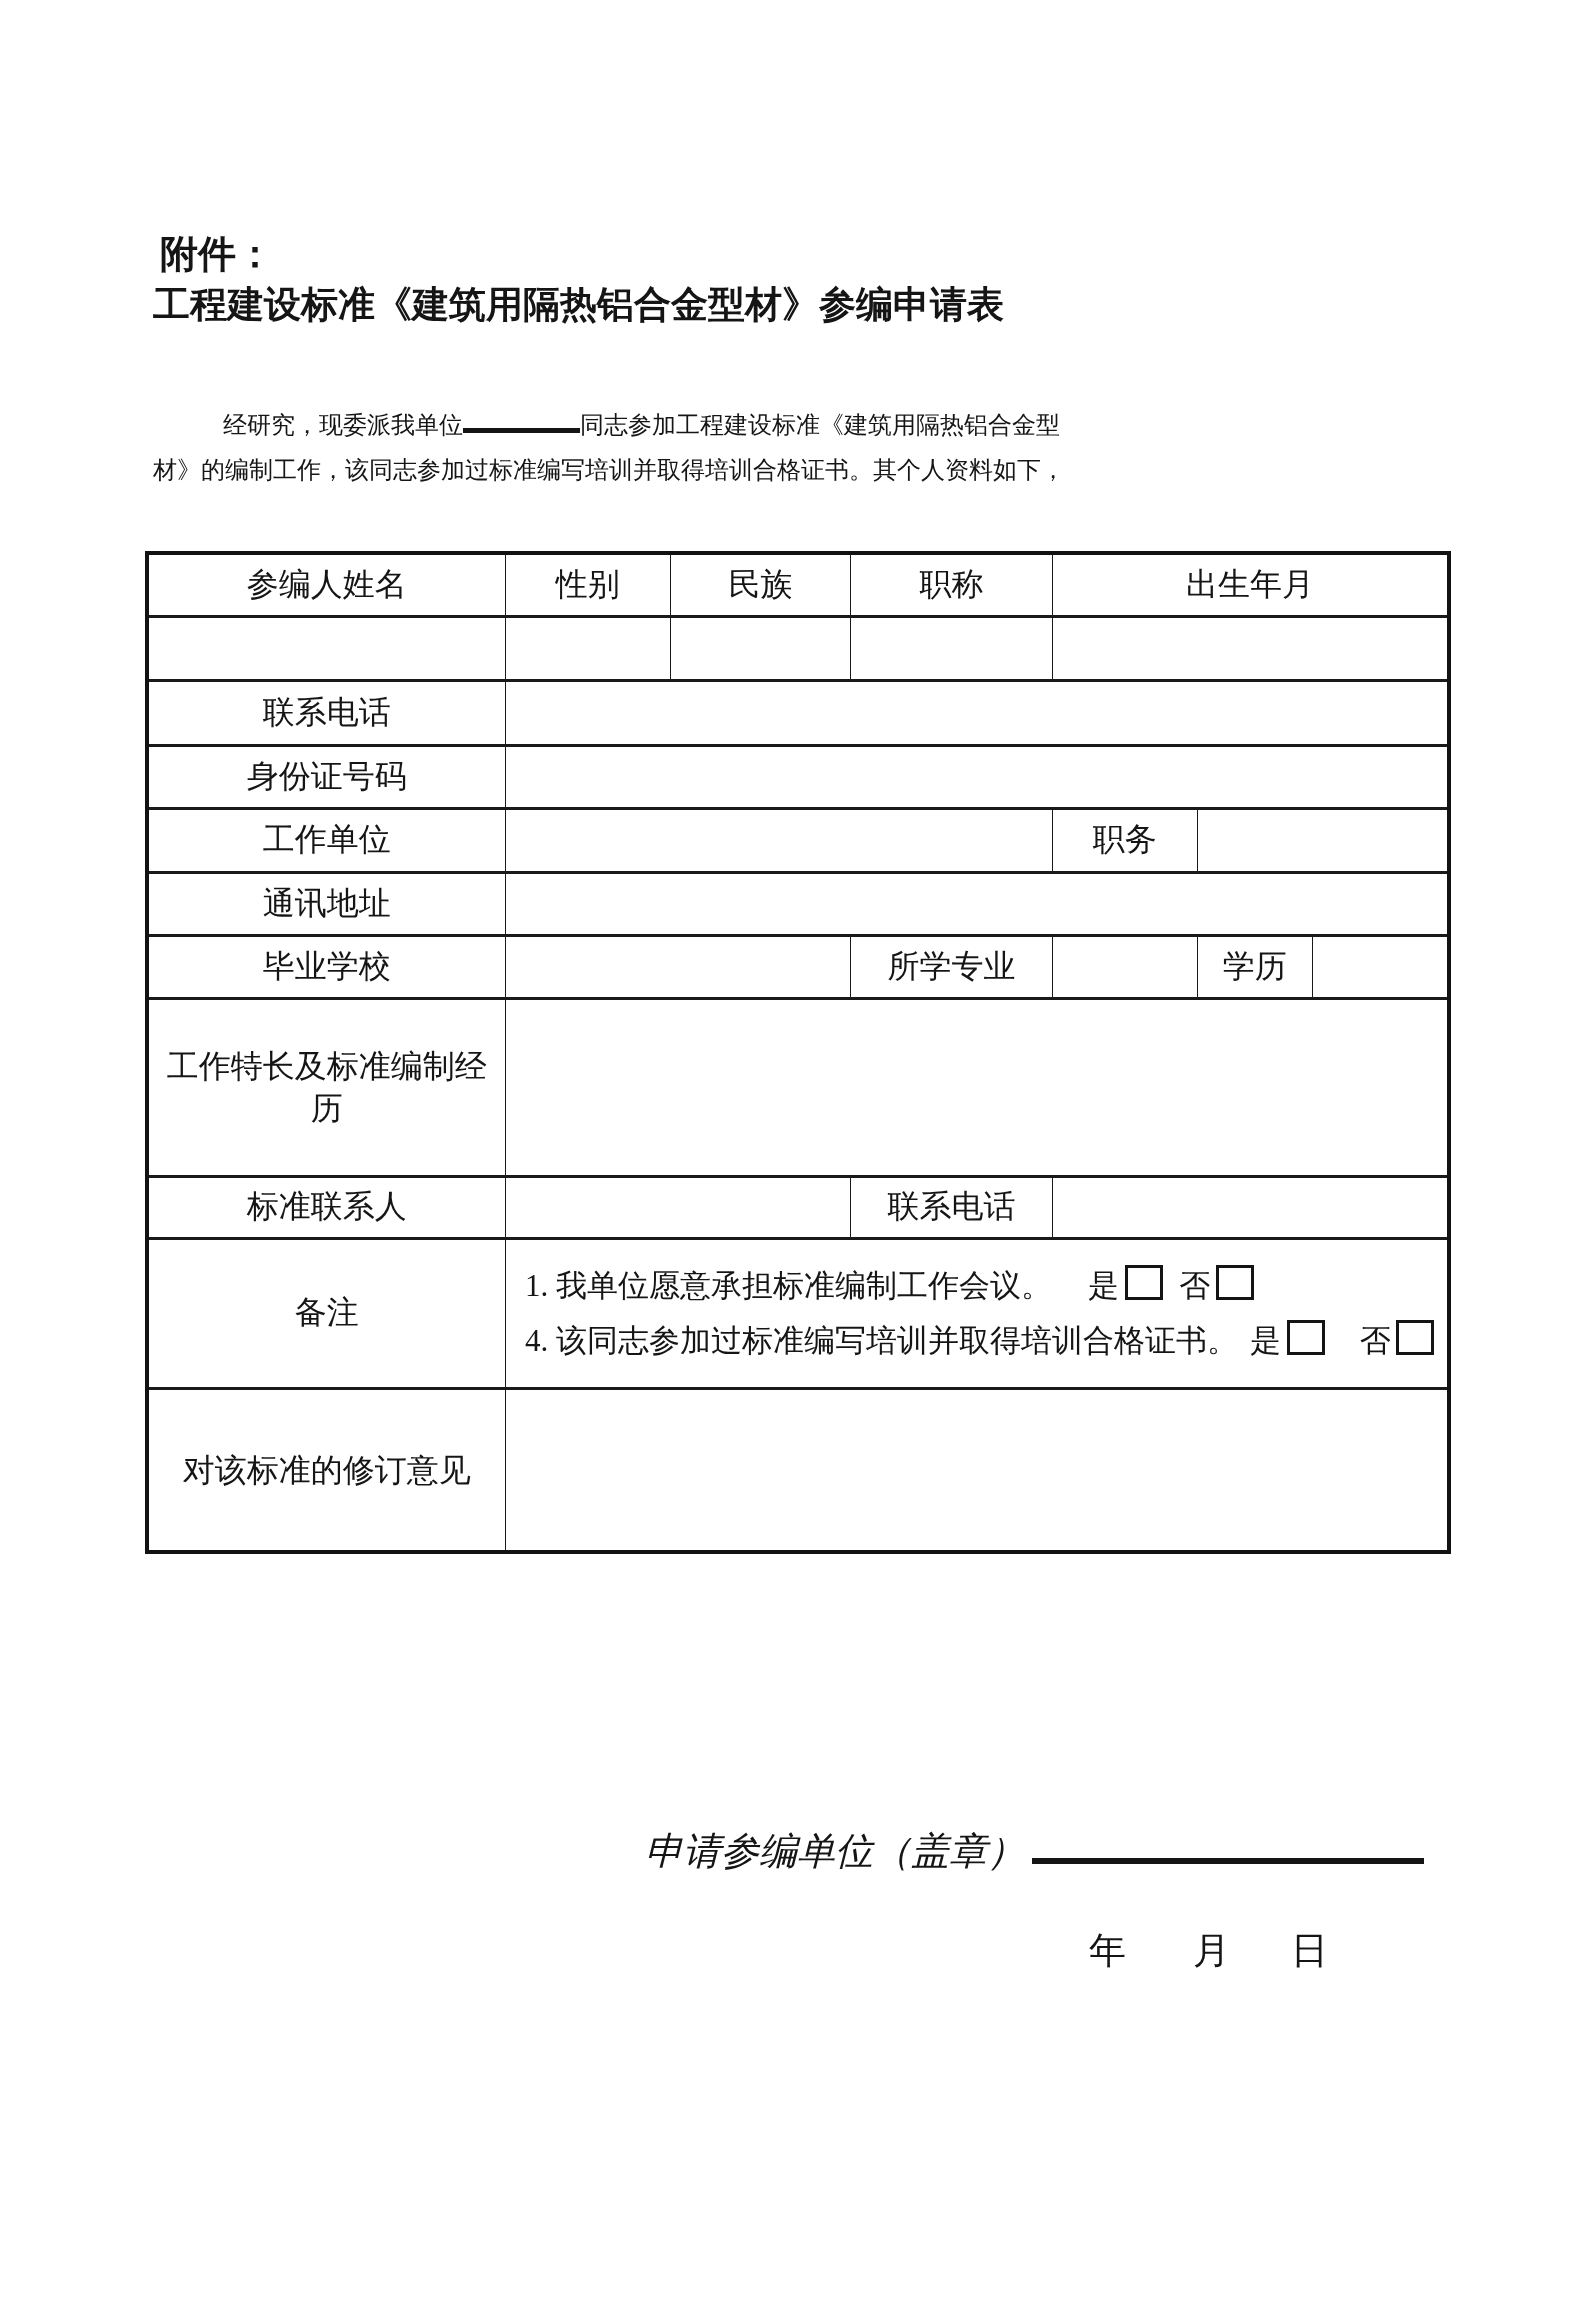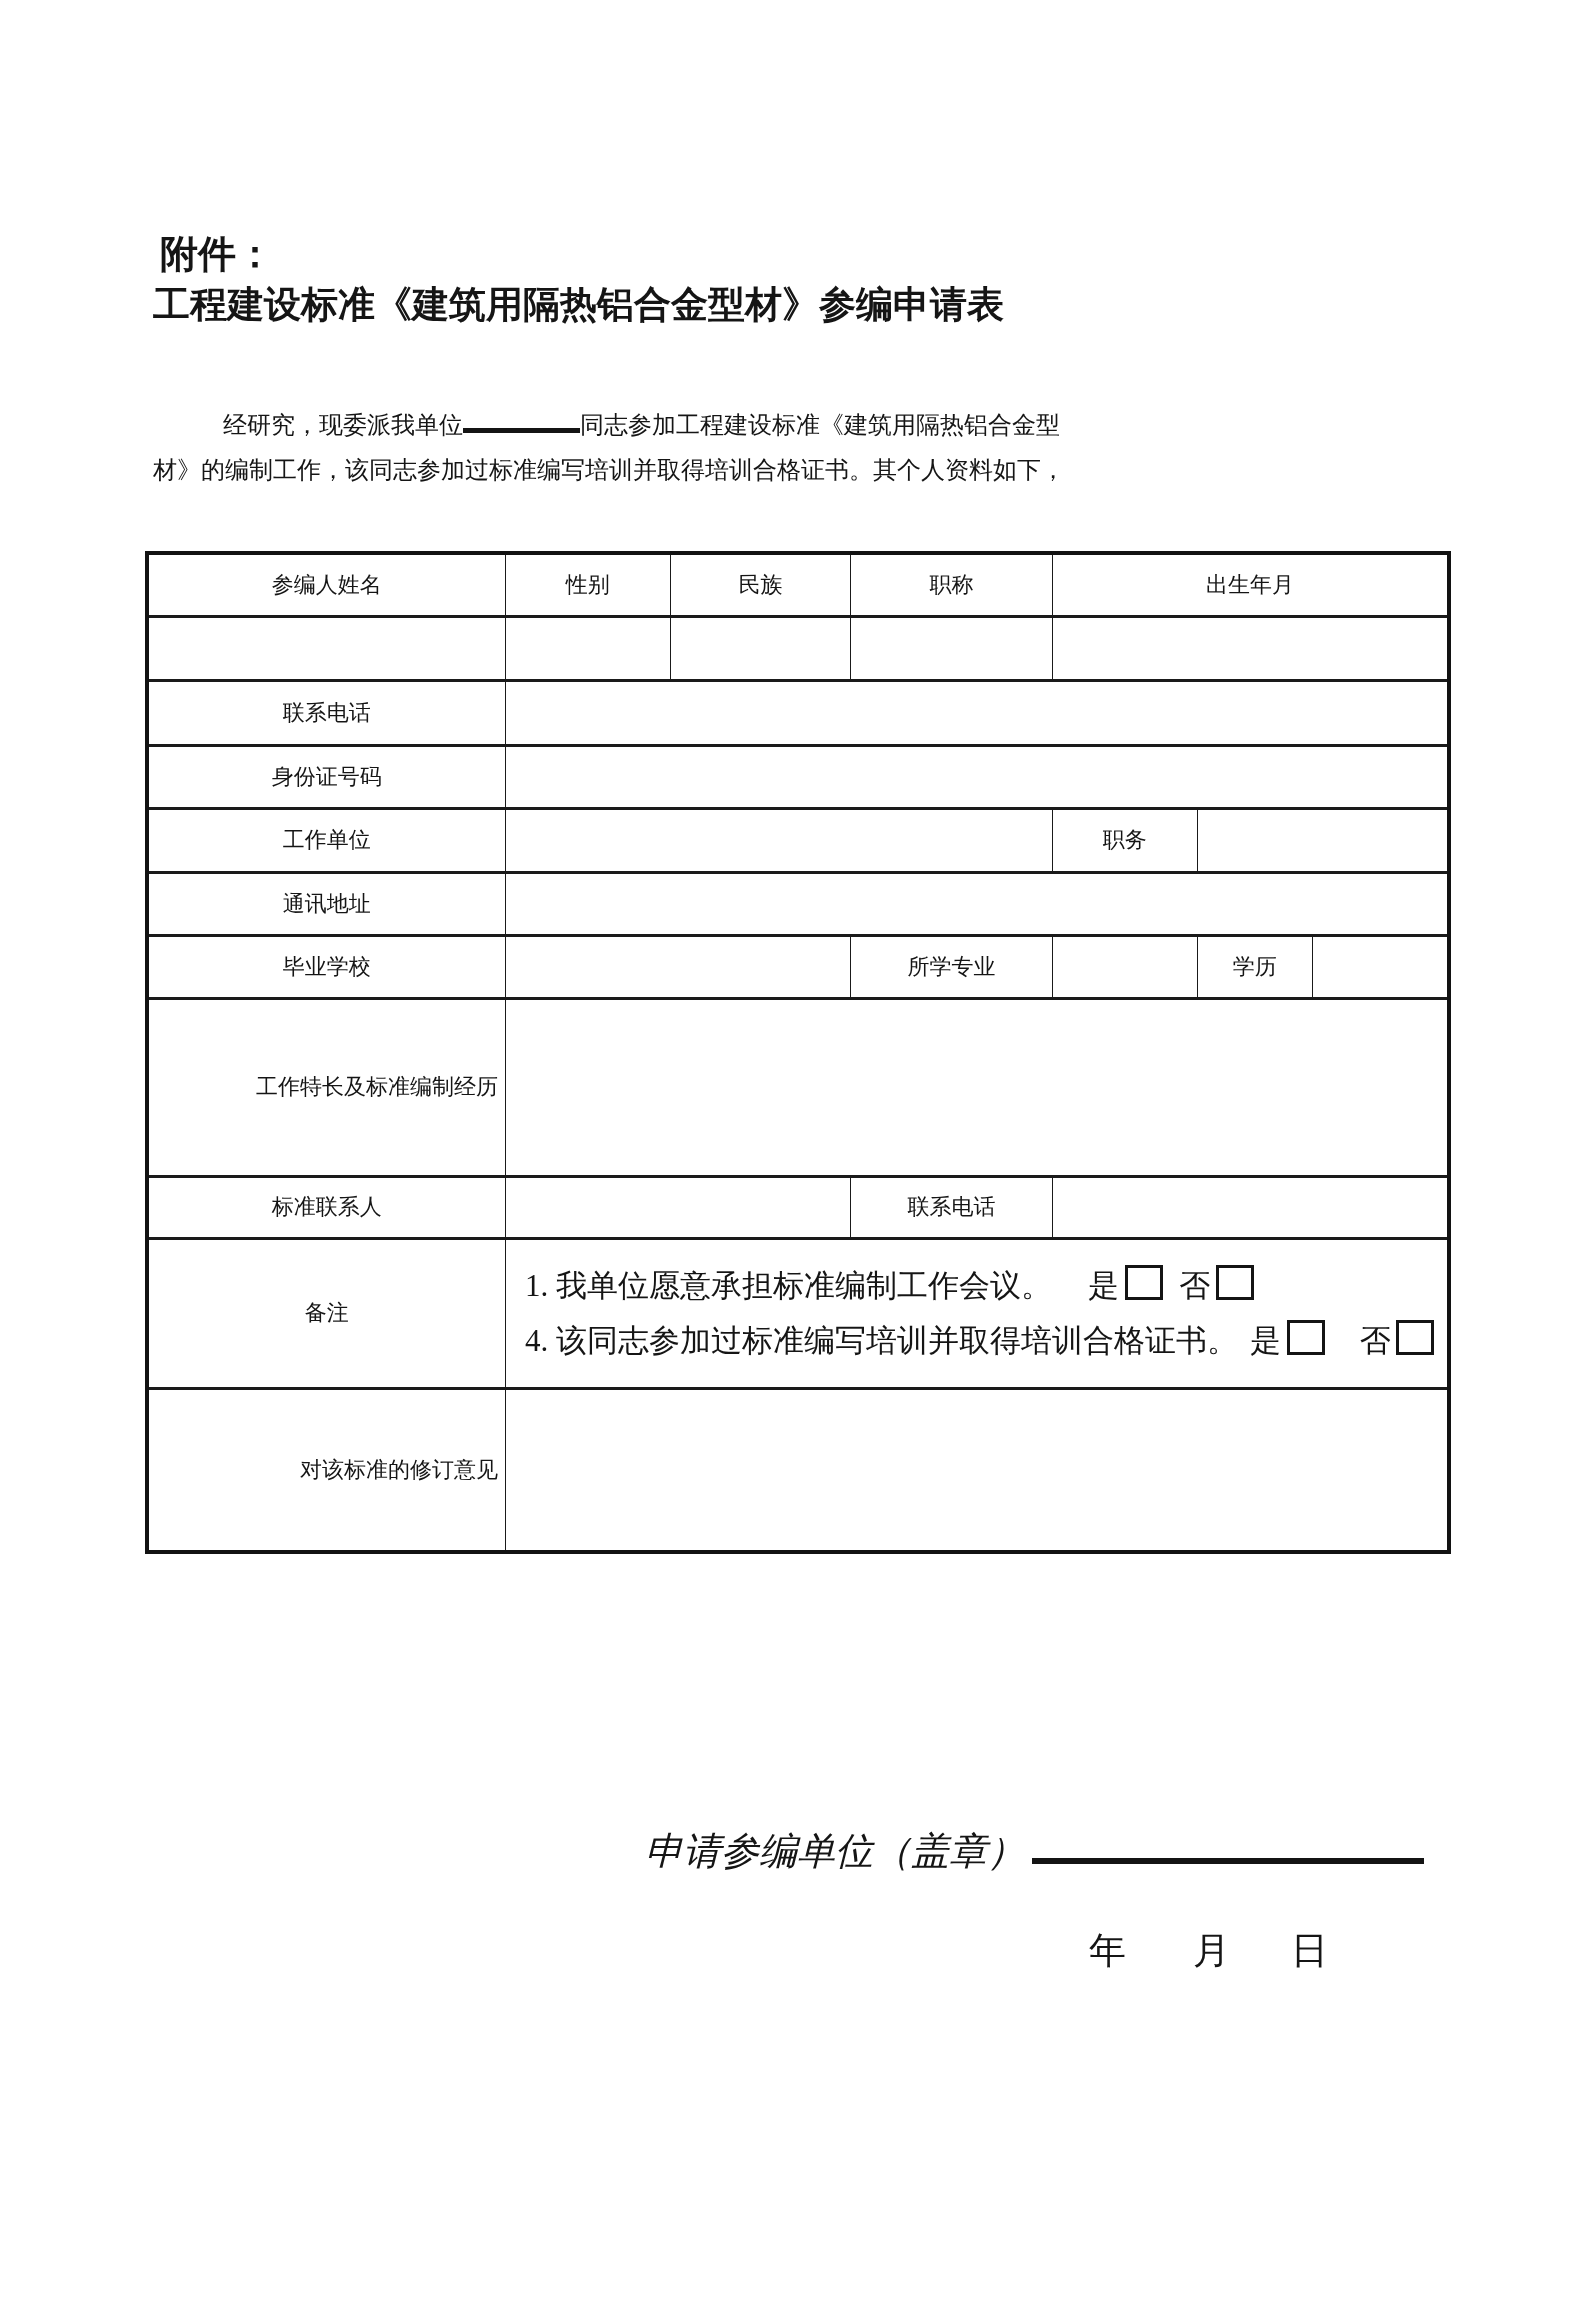--- a/index.html
+++ b/index.html
@@ -36,25 +36,25 @@
     position:absolute;left:145px;top:551px;
     width:1306px;
     border-collapse:collapse;table-layout:fixed;
     border:4.6px solid #121212;
     background:#fff;
   }
   .form td,.form th{
     border:1.9px solid #1a1a1a;
     border-top-width:3.2px;border-bottom-width:3.2px;
     text-align:center;vertical-align:middle;
-    font-size:22px;font-weight:500;
+    font-size:32px;font-weight:500;
     padding:0;overflow:hidden;
   }
   .form th{font-weight:500;}
-  .lbl{line-height:1.32;padding:0 6.5px;text-align:right;}
+  .lbl{line-height:1.32;padding:0 6.5px;}
   tr.r-head{height:63px;}
   tr.r-empty{height:64px;}
   tr.r-phone{height:65px;}
   tr.r-id{height:63px;}
   tr.r-work{height:64px;}
   tr.r-addr{height:63px;}
   tr.r-school{height:63px;font-family:Liberation Serif, serif;}
   tr.r-spec{height:178px;}
   tr.r-contact{height:62px;}
   tr.r-remark{height:150px;}

